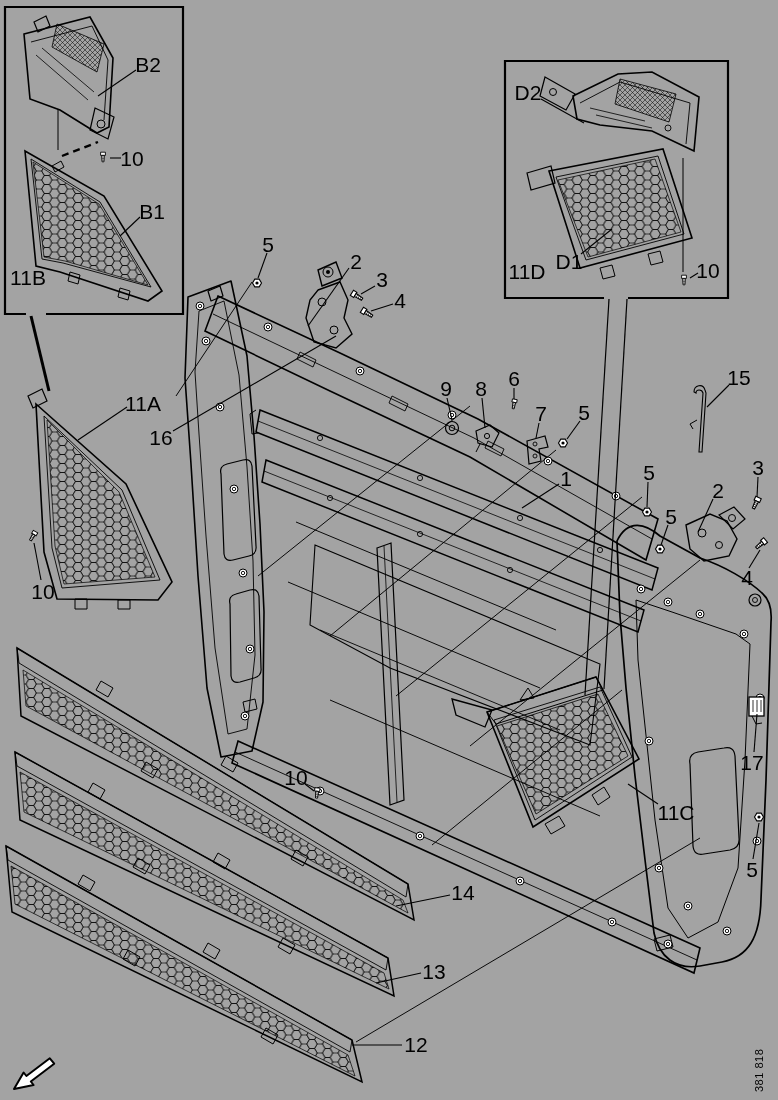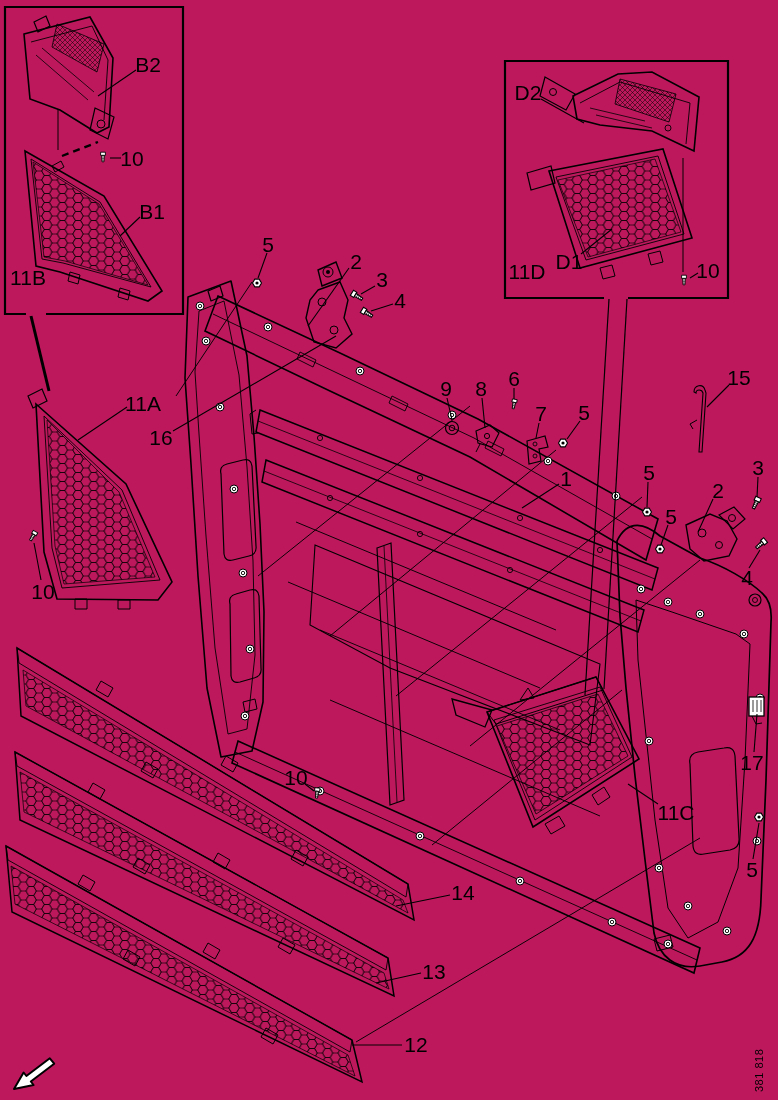--- a/index.html
+++ b/index.html
@@ -1,16 +1,16 @@
 <!DOCTYPE html>
 <html><head>
 <meta charset="utf-8">
 <style>
   html,body{margin:0;padding:0;background:#ffffff;}
-  .page{position:relative;width:778px;height:1100px;background:#be185d;overflow:hidden;
+  .page{position:relative;width:778px;height:1100px;background:#a3a3a3;overflow:hidden;
         font-family:"Liberation Sans",sans-serif;}
   svg{display:block;}
   text.callout{font-size:21px;fill:#000;font-family:"Liberation Sans",sans-serif;}
   text.pn{font-size:11px;fill:#000;letter-spacing:.5px;font-family:"Liberation Sans",sans-serif;}
   .ln{stroke:#000;fill:none;}
 </style>
 </head>
 <body>
 
 <div class="page">

